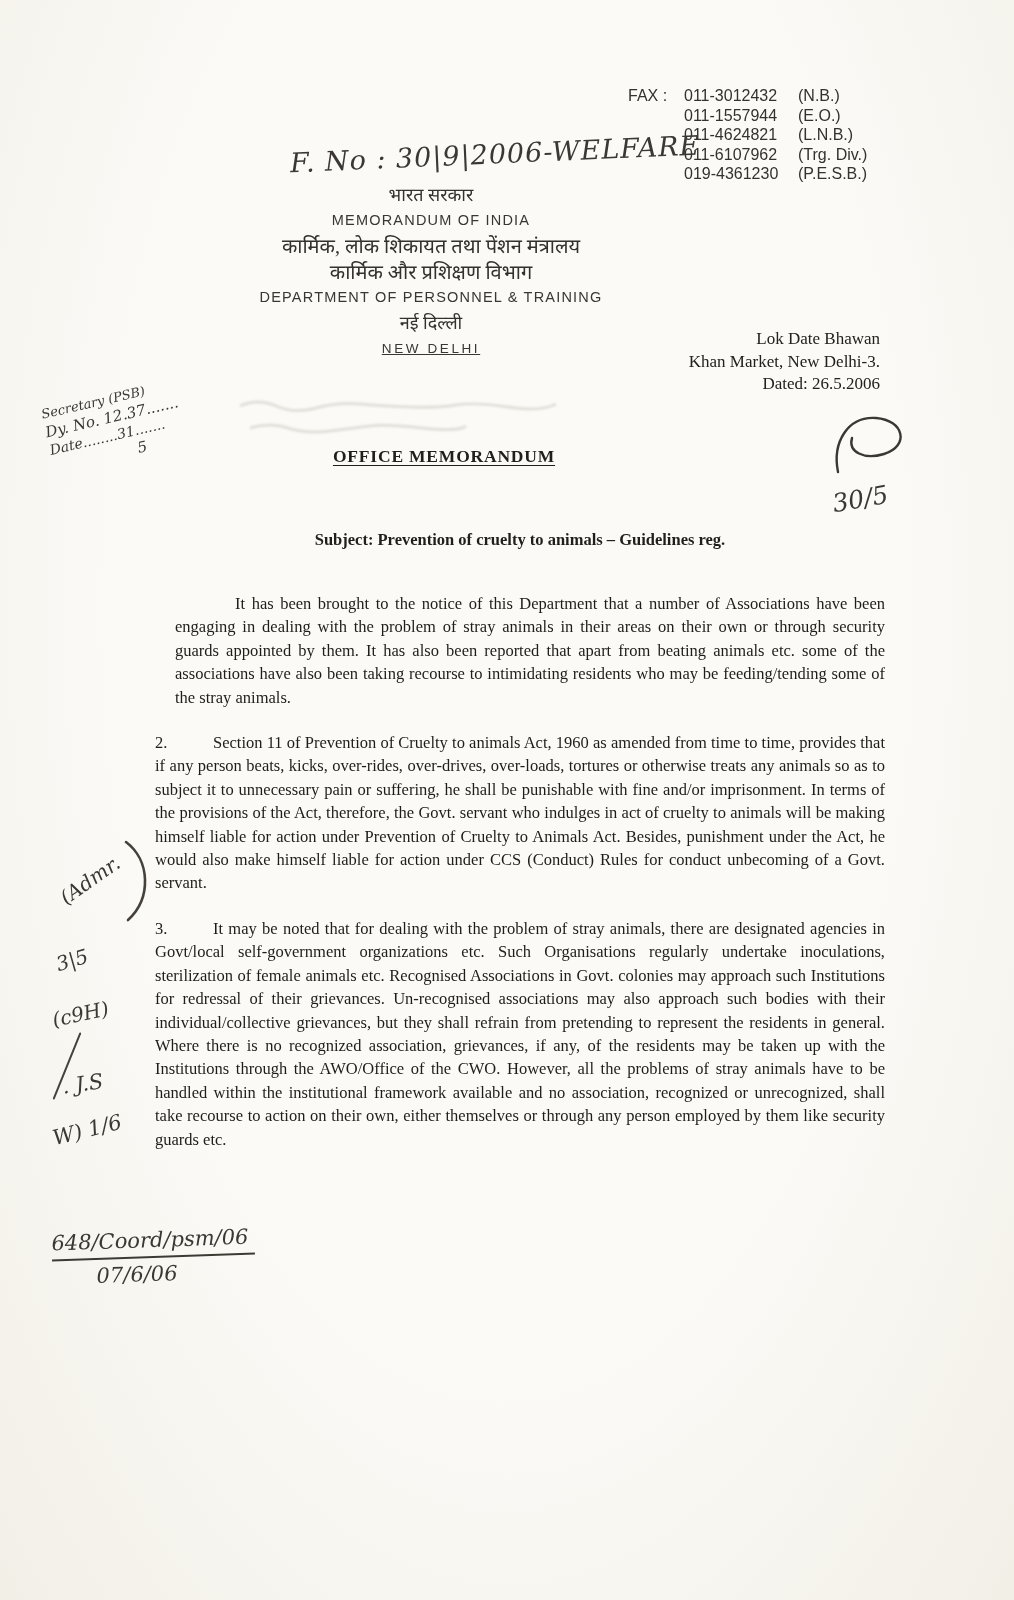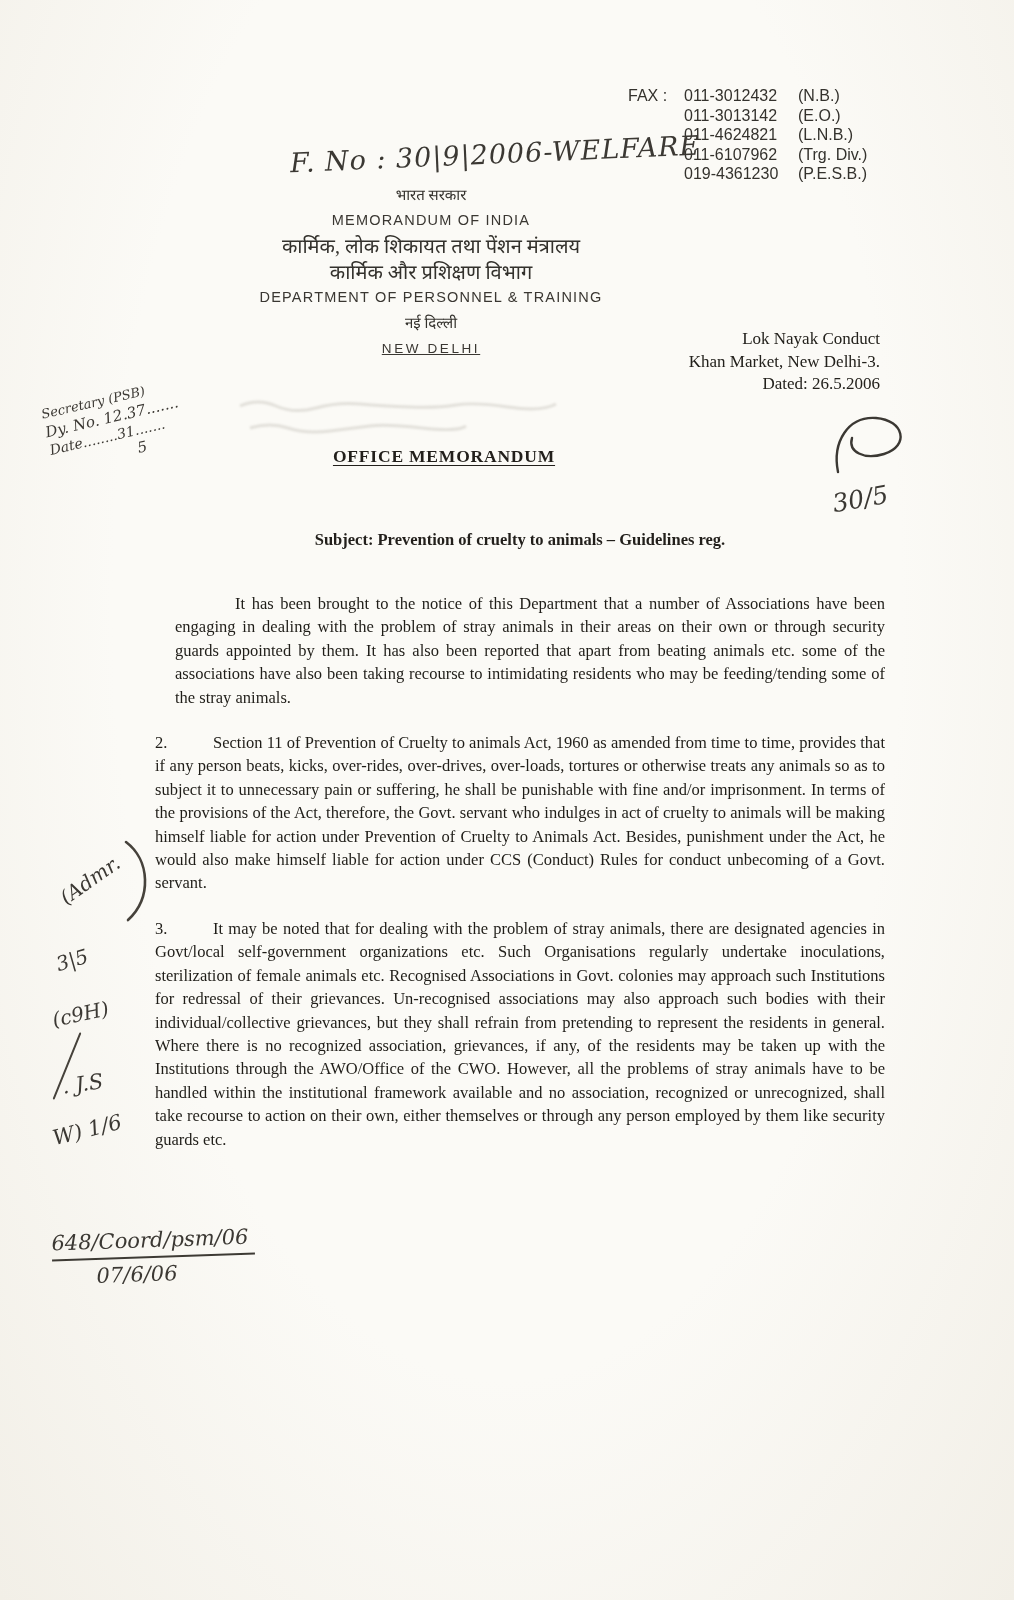--- a/index.html
+++ b/index.html
@@ -35,21 +35,21 @@
   .file-no {
     position: absolute; left: 290px; top: 138px; width: 430px;
     font-size: 27px; letter-spacing: 1px;
     transform: rotate(-2.5deg);
     white-space: nowrap;
   }
 
   
   .letterhead { position: absolute; left: 60px; top: 182px; width: 742px; text-align: center; }
   .lh-hi { font-size: 20px; line-height: 26px; color: #33312c; }
-  .lh-hi.small { font-size: 15px; }
+  .lh-hi.small { font-size: 18px; }
   .lh-en {
     font-family: "Liberation Sans", sans-serif;
     font-size: 14.5px; line-height: 25px; letter-spacing: 1.2px; color: #3a3732;
   }
   .lh-en.city { letter-spacing: 2.6px; font-size: 13.5px; text-decoration: underline; }
 
   .address {
     position: absolute; right: 134px; top: 328px; text-align: right;
     font-size: 17px; line-height: 22.5px; color: #23211c;
   }
@@ -102,21 +102,21 @@
 <body>
 
 <div class="page">
 
   <div class="fax-block">
     <span>FAX :</span>
     <span>011-3012432</span>
     <span>(N.B.)</span>
 
     <span></span>
-    <span>011-3013142</span>
+    <span>011-1557944</span>
     <span>(E.O.)</span>
 
     <span></span>
     <span>011-4624821</span>
     <span>(L.N.B.)</span>
 
     <span></span>
     <span>011-6107962</span>
     <span>(Trg. Div.)</span>
 
@@ -131,21 +131,21 @@
     <div class="lh-hi small">भारत सरकार</div>
     <div class="lh-en">MEMORANDUM OF INDIA</div>
     <div class="lh-hi">कार्मिक, लोक शिकायत तथा पेंशन मंत्रालय</div>
     <div class="lh-hi">कार्मिक और प्रशिक्षण विभाग</div>
     <div class="lh-en">DEPARTMENT OF PERSONNEL &amp; TRAINING</div>
     <div class="lh-hi small">नई दिल्ली</div>
     <div class="lh-en city">NEW DELHI</div>
   </div>
 
   <div class="address">
-    <div>Lok Nayak Conduct</div>
+    <div>Lok Date Bhawan</div>
     <div>Khan Market, New Delhi-3.</div>
     <div>Dated: 26.5.2006</div>
   </div>
 
   <div class="stamp handwriting">
     <div class="s1">Secretary (PSB)</div>
     <div class="s2">Dy. No. 12.37.......</div>
     <div class="s3">Date........31.......</div>
     <div class="s4">5</div>
   </div>

